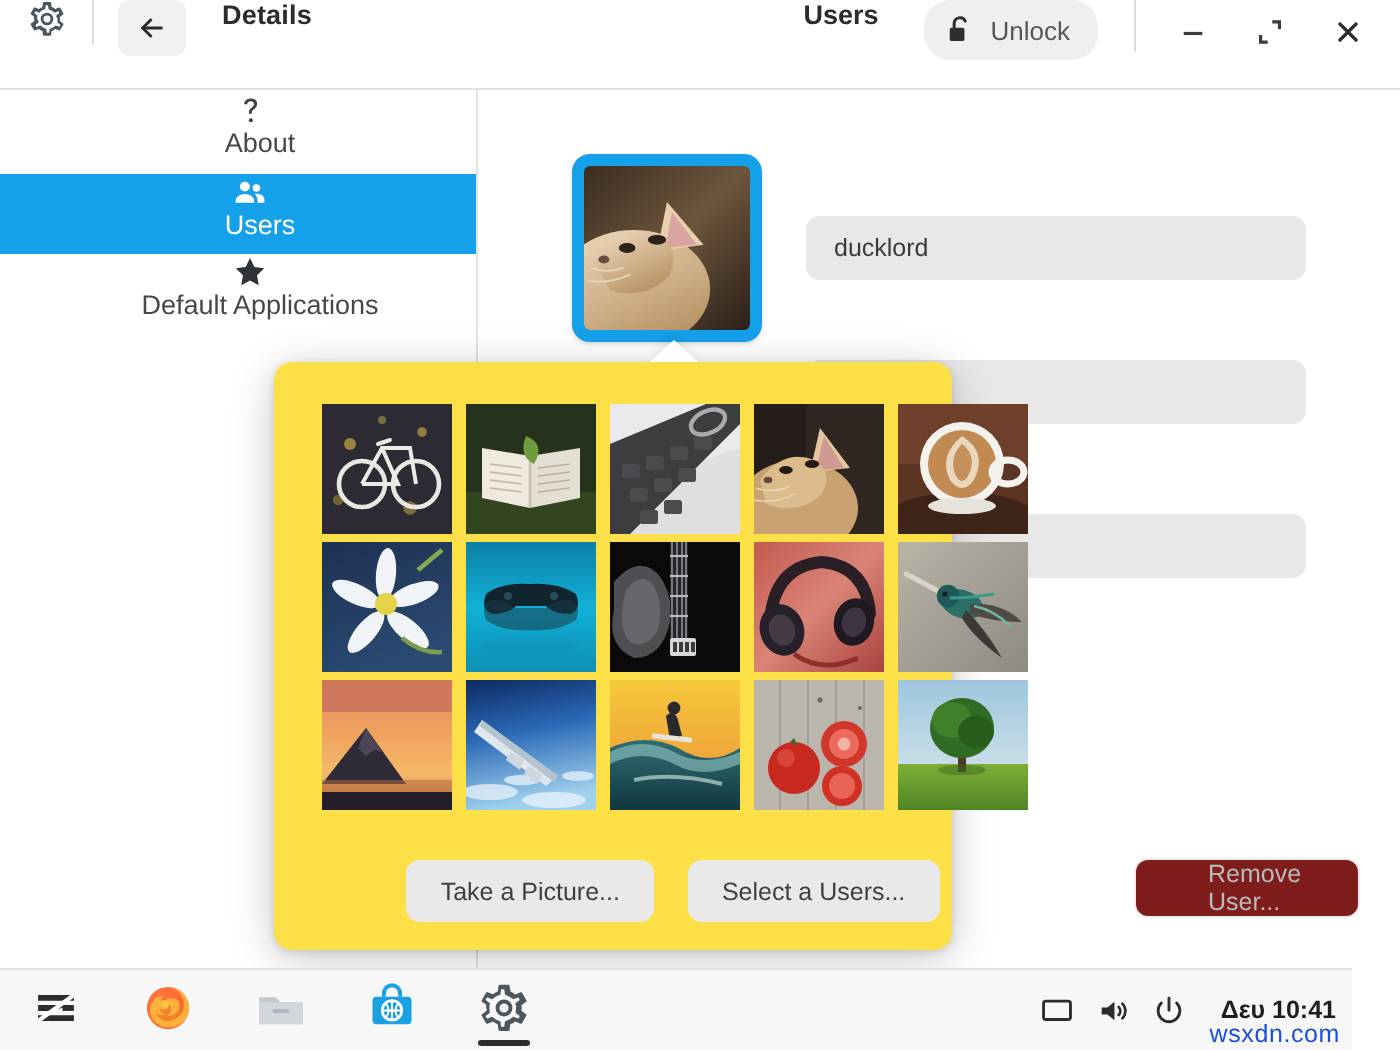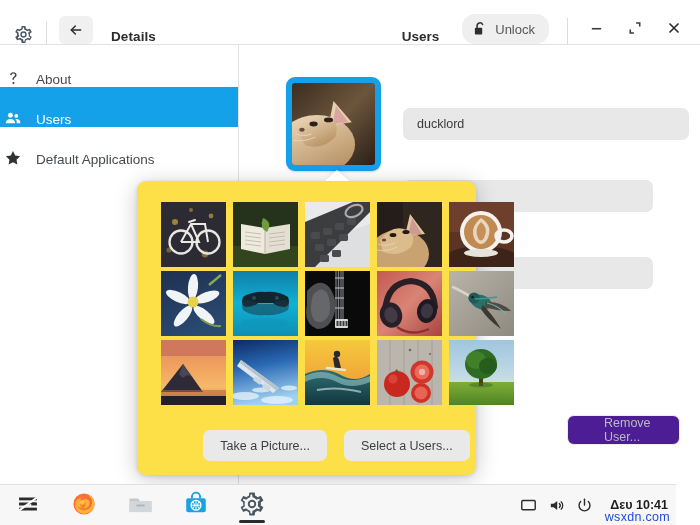--- a/index.html
+++ b/index.html
@@ -26,21 +26,21 @@
 
   
   #headerbar {
     position: absolute;
     left: 0; top: 0;
     width: 700px;
     height: 45px;
     background: #ffffff;
     border-bottom: 1px solid #e2e2e2;
     display: flex;
-    align-items: flex-end;
+    align-items: flex-start;
   }
 
   .hb-gear {
     width: 46px;
     display: flex;
     align-items: center;
     justify-content: center;
   }
 
   .hb-sep {
@@ -120,23 +120,25 @@
     width: 239px;
     height: 439px;
     background: #ffffff;
     border-right: 1px solid #e2e2e2;
     padding-top: 2px;
   }
 
   .side-item {
     height: 40px;
     display: flex;
-    align-items: flex-end;
+    align-items: center;
+    padding-left: 12px;
     cursor: pointer;
     color: #5b5f63;
+    flex-direction: column;
   }
   .side-item .ico {
     width: 26px;
     display: flex;
     align-items: center;
     justify-content: center;
     flex-shrink: 0;
   }
   .side-item .lbl {
     margin-left: 10px;
@@ -179,40 +181,40 @@
 
   .field {
     position: absolute;
     background: #e8e8e8;
     border-radius: 7px;
     height: 32px;
   }
   #field-username {
     left: 163px;
     top: 63px;
-    width: 286px;
+    width: 250px;
     display: flex;
     align-items: center;
     padding-left: 14px;
   }
   #field-username .val {
     font-size: 12.5px;
     color: #3a3a3a;
   }
   #field-row2 { left: 163px; top: 135px; width: 250px; }
   #field-row3 { left: 163px; top: 212px; width: 250px; }
 
   #remove-user-btn {
     position: absolute;
     left: 327px;
-    top: 370px;
+    top: 384px;
     width: 113px;
     height: 30px;
     border-radius: 7px;
-    background: #4c1d95;
+    background: #7f1d1d;
     border: 1px solid #ededed;
     display: flex;
     align-items: center;
     justify-content: center;
     font-size: 12.5px;
     color: #b9bcbe;
     cursor: default;
     padding-left: 36px;
   }
 

